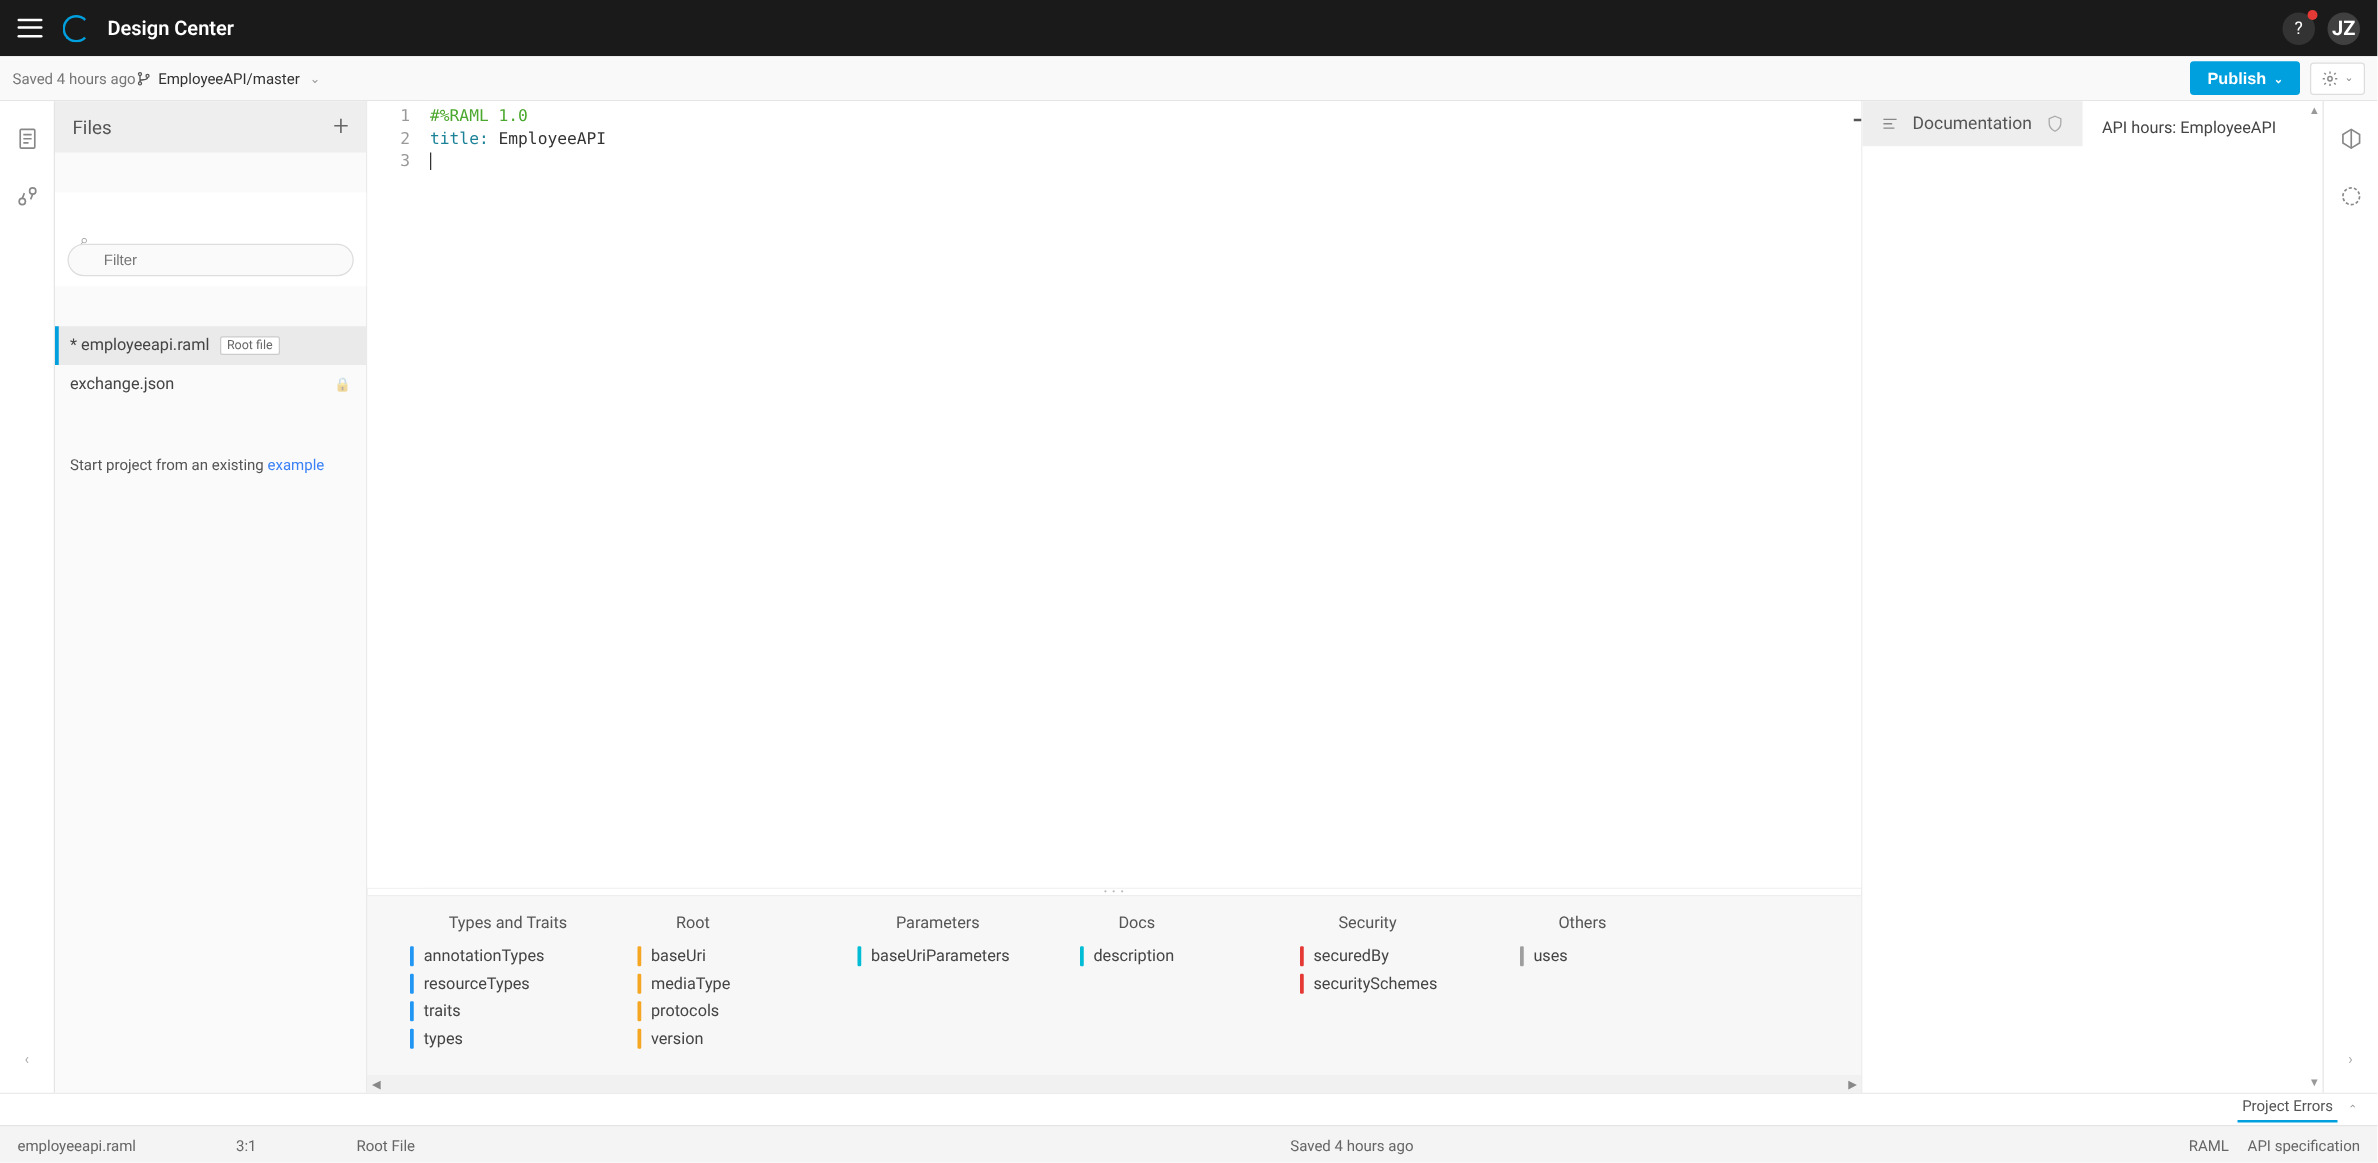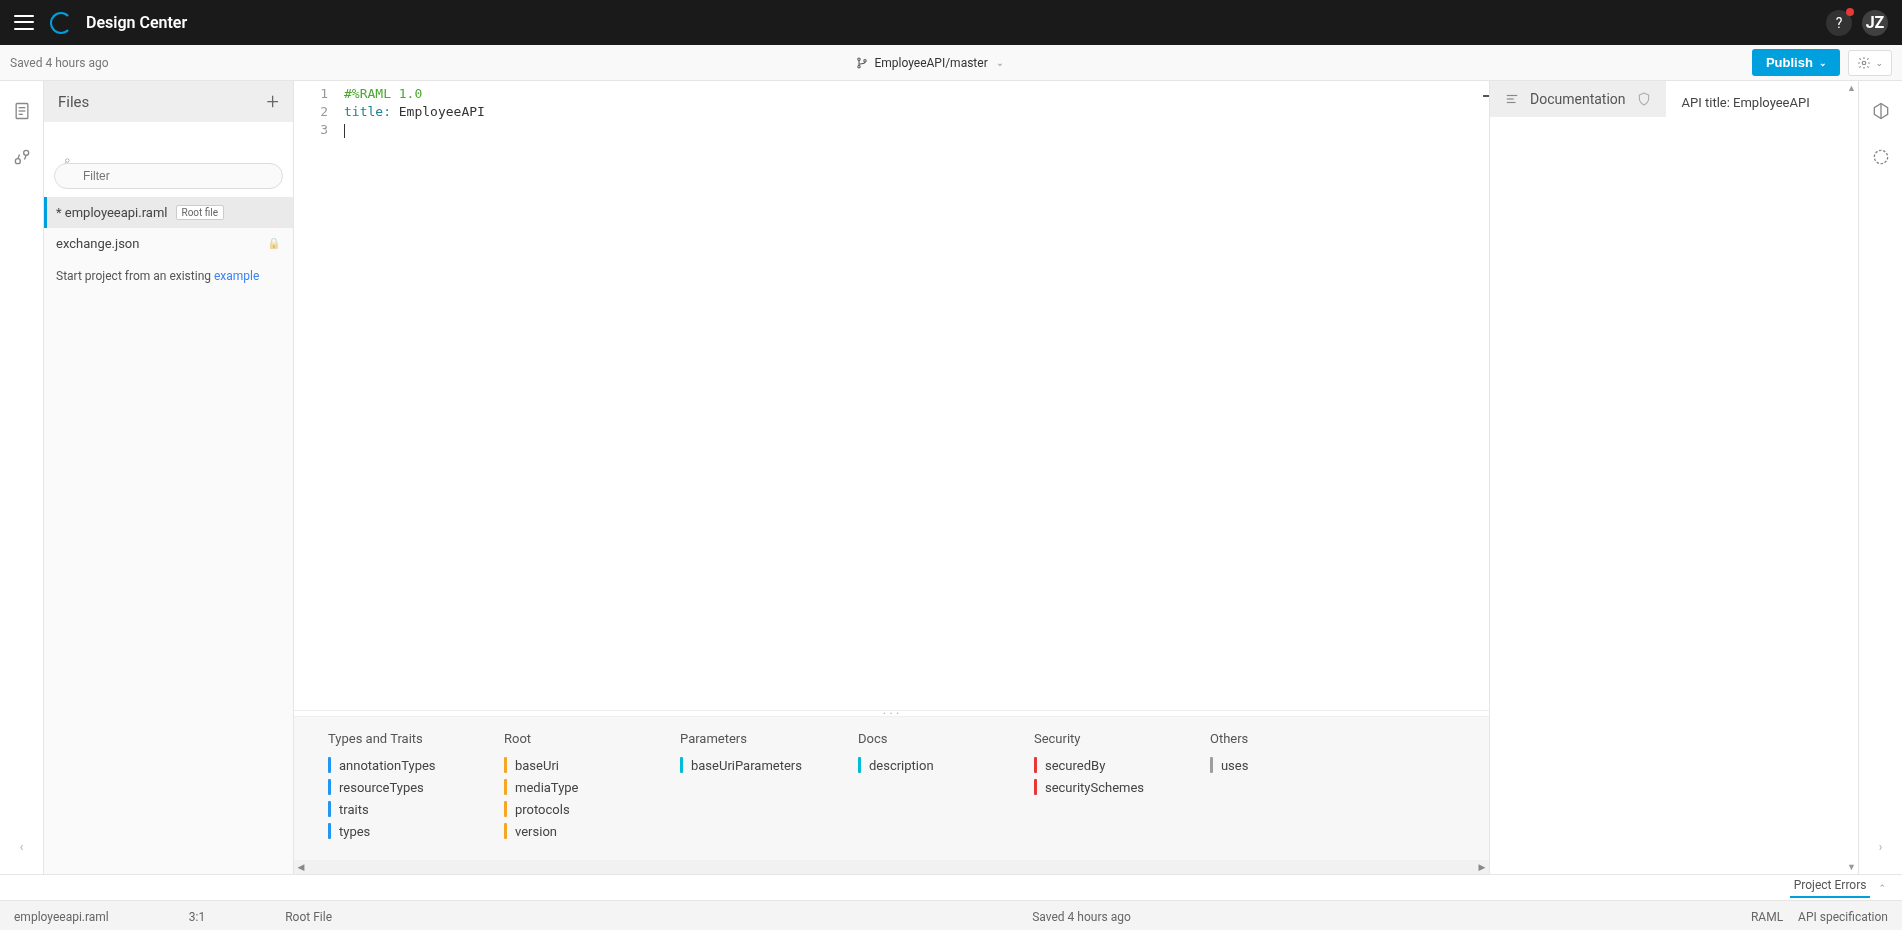--- a/index.html
+++ b/index.html
@@ -12,37 +12,37 @@
 .logo-ring { width: 22px; height: 22px; border: 2.5px solid #00a0df; border-radius: 50%; border-right-color: transparent; margin-right: 14px; }
 .app-title { font-size: 16px; font-weight: 600; color: #fff; }
 .topbar-spacer { flex: 1; }
 .help-btn { width: 26px; height: 26px; background: #333; border-radius: 50%; color: #fff; display: flex; align-items: center; justify-content: center; font-size: 14px; position: relative; cursor: pointer; margin-right: 10px; }
 .help-btn .dot { width: 8px; height: 8px; background: #e53935; border-radius: 50%; position: absolute; top: -2px; right: -2px; }
 .avatar { width: 26px; height: 26px; background: #404040; border-radius: 50%; color: #fff; display: flex; align-items: center; justify-content: center; font-size: 16px; font-weight: 700; cursor: pointer; }
 
 
 .subheader { height: 36px; background: #f9f9f9; border-bottom: 1px solid #e5e5e5; display: flex; align-items: center; padding: 0 10px; font-size: 12px; color: #777; }
 .saved-text { flex: 0 0 auto; }
-.project-crumb { flex: 1; text-align: center; display: flex; align-items: center; justify-content: center; gap: 6px; color: #333; cursor: pointer; }
+.project-crumb { flex: 1; text-align: center; display: flex; align-items: center; gap: 6px; color: #333; cursor: pointer; }
 .branch-icon { width: 12px; height: 12px; }
 .caret { font-size: 10px; color: #999; margin-left: 2px; }
 .publish-btn { background: #00a0df; color: #fff; border: none; border-radius: 3px; padding: 6px 14px; font-size: 13px; font-weight: 600; cursor: pointer; display: inline-flex; align-items: center; gap: 6px; justify-content: flex-end; }
 .publish-btn .pub-caret { font-size: 9px; }
 .settings-btn { border: 1px solid #ddd; background: #fff; border-radius: 3px; padding: 5px 8px; margin-left: 8px; cursor: pointer; display: inline-flex; align-items: center; gap: 4px; color: #888; }
 
 
 .main { display: flex; height: calc(930px - 45px - 36px - 26px - 30px); } 
 
 
 .leftrail { width: 44px; border-right: 1px solid #e5e5e5; display: flex; flex-direction: column; align-items: center; padding-top: 20px; gap: 26px; background: #fff; }
 .rail-icon { width: 20px; height: 20px; color: #888; cursor: pointer; }
 .rail-collapse { margin-top: auto; padding-bottom: 20px; color: #aaa; font-size: 12px; }
 
 
-.files-panel { width: 250px; border-right: 1px solid #e5e5e5; display: flex; flex-direction: column; background: #fafafa; }
+.files-panel { width: 250px; border-right: 1px solid #e5e5e5; display: flex; flex-direction: column; background: #fafafa; gap: 32px; }
 .files-header { height: 41px; background: #eeeeee; display: flex; align-items: center; padding: 0 14px; font-size: 15px; color: #555; }
 .files-header .add-icon { margin-left: auto; font-size: 22px; color: #666; cursor: pointer; font-weight: 300; }
 .filter-wrap { padding: 8px 10px; background: #fff; }
 .filter-input { width: 100%; border: 1px solid #ddd; border-radius: 14px; padding: 5px 10px 5px 28px; font-size: 12px; color: #666; background: #fafafa; position: relative; margin-top: 33px; }
 .filter-box { position: relative; }
 .filter-box .search-glyph { position: absolute; left: 10px; top: 50%; transform: translateY(-50%); color: #999; font-size: 12px; }
 .file-item { padding: 8px 12px; font-size: 13px; color: #444; display: flex; align-items: center; gap: 8px; cursor: pointer; }
 .file-item.active { background: #eaeaea; border-left: 3px solid #00a0df; padding-left: 9px; }
 .file-item .badge { border: 1px solid #ccc; border-radius: 2px; font-size: 10px; padding: 1px 5px; color: #666; background: #fff; }
 .file-item .lock-ph { margin-left: auto; color: #ccc; font-size: 11px; }
@@ -57,21 +57,21 @@
 .code-lines .kw { color: #4ba82e; }
 .code-lines .key { color: #1b8298; }
 .code-lines .val { color: #333; margin-top: 48px; }
 .cursor-caret { display: inline-block; width: 1px; height: 14px; border-left: 1px solid #333; vertical-align: middle; }
 .handle-v { position: absolute; right: 0; top: 14px; width: 6px; height: 16px; border-top: 2px solid #555; }
 .handle-h { height: 6px; display: flex; align-items: center; justify-content: center; color: #bbb; font-size: 8px; border-top: 1px solid #eee; letter-spacing: 1px; }
 
 
 .suggestions { background: #f7f7f7; padding: 14px 34px 18px; display: flex; gap: 56px; font-size: 13px; border-top: 1px solid #eee; position: relative; }
 .sugg-col { min-width: 120px; }
-.sugg-head { color: #555; margin-bottom: 8px; }
+.sugg-head { color: #555; margin-bottom: 8px; margin-left: 31px; }
 .sugg-item { display: flex; align-items: center; gap: 8px; padding: 3px 0; color: #444; cursor: pointer; }
 .sugg-bar { width: 3px; height: 16px; border-radius: 1px; }
 .bar-blue { background: #2196f3; }
 .bar-orange { background: #f5a623; }
 .bar-teal { background: #00bcd4; }
 .bar-red { background: #e53935; }
 .bar-gray { background: #9e9e9e; }
 .scroll-h { height: 14px; background: #f1f1f1; display: flex; align-items: center; }
 .scroll-h .arrow { width: 14px; text-align: center; color: #888; font-size: 9px; }
 .scroll-h .track { flex: 1; }
@@ -291,21 +291,21 @@
           <line x1="3" y1="12" x2="15" y2="12"></line>
           <line x1="3" y1="18" x2="18" y2="18"></line>
         </svg>
       <span>Documentation</span>
       <svg class="shield" width="16" height="16" viewBox="0 0 24 24" fill="none" stroke="#aaa" stroke-width="1.6">
           <path d="M12 3l7 3v5c0 5-3 8-7 10-4-2-7-5-7-10V6l7-3z"></path>
         </svg>
     </div>
     <div class="docs-body">
       <span class="sb-arrow sb-top">▲</span>
-      <div>API title: EmployeeAPI</div>
+      <div>API hours: EmployeeAPI</div>
       <span class="sb-arrow sb-bot">▼</span>
     </div>
   </div>
 
   <div class="rightrail">
     <svg class="rail-icon" viewBox="0 0 24 24" fill="none" stroke="#888" stroke-width="1.6">
         <path d="M12 3l8 5v8l-8 5-8-5V8l8-5z"></path>
         <path d="M12 3v18"></path>
       </svg>
     <svg class="rail-icon" viewBox="0 0 24 24" fill="none" stroke="#888" stroke-width="1.6" stroke-dasharray="3 2">

